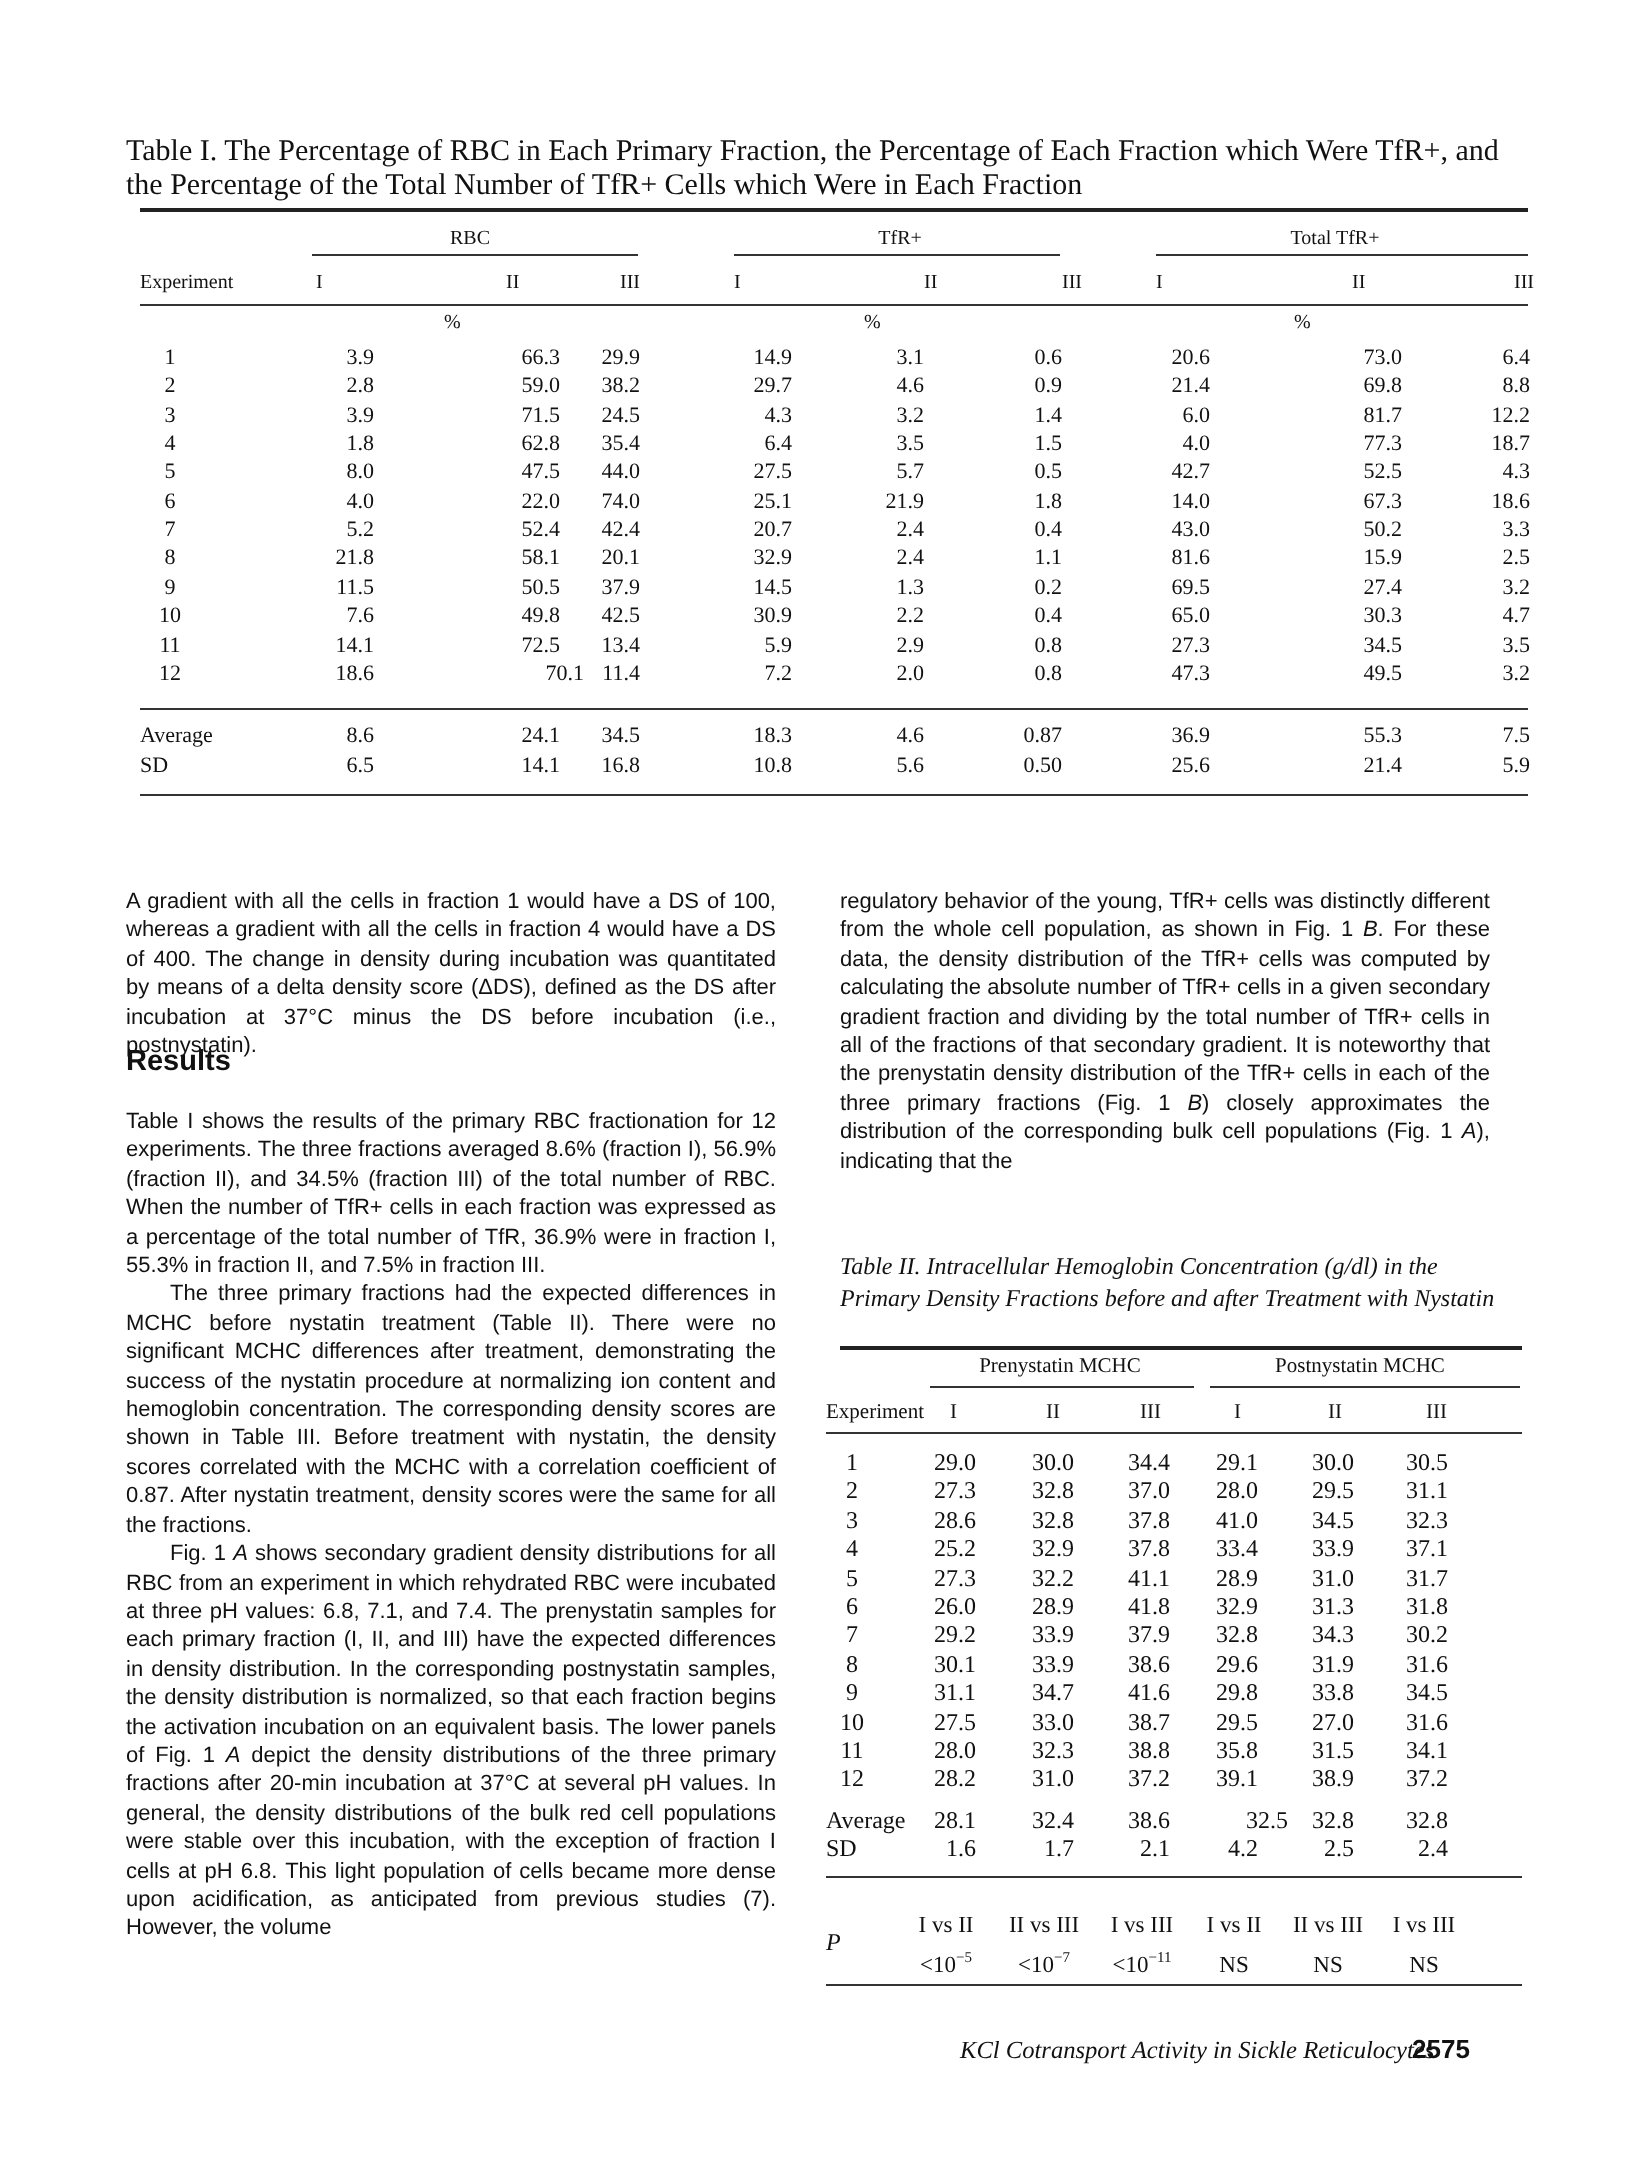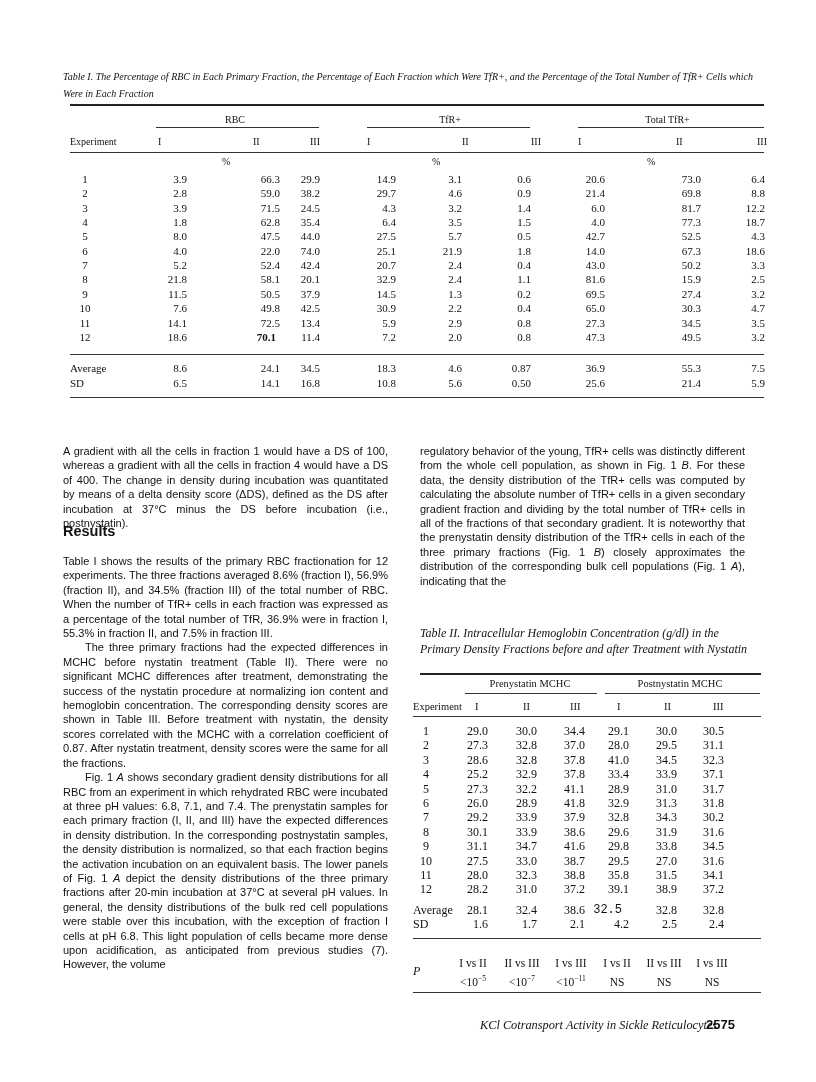--- a/index.html
+++ b/index.html
@@ -1,20 +1,20 @@
 <!DOCTYPE html>
 <html><head>
 <meta charset="utf-8">
 <style>
   html, body { margin: 0; padding: 0; background: #ffffff; }
   body { width: 816px; height: 1082px; position: relative; overflow: hidden; color: #111; font-family: "Liberation Serif", serif; }
   .abs { position: absolute; }
 
   
-  #t1-caption { left: 63px; top: 68px; width: 700px; font-style: italic; font-size: 10px; line-height: 17px; }
+  #t1-caption { left: 63px; top: 68px; width: 700px; font-size: 15px; line-height: 17px; }
   .rule { position: absolute; height: 0; border-top: 1.2px solid #333; }
   .rule.thick { border-top: 2px solid #222; }
   .grp-head { position: absolute; font-size: 10px; text-align: center; }
   .subhead { position: absolute; font-size: 10px; }
   .num { position: absolute; text-align: right; font-size: 11px; }
   .lbl { position: absolute; font-size: 11px; }
 
   
   .para { position: absolute; width: 325px; font-size: 11px; line-height: 14.4px; text-align: justify; font-family: Liberation Sans, sans-serif; }
   .para p { margin: 0; }
@@ -190,21 +190,21 @@
         <div class="num" style="left:356px; width:40px; top:316.5px;">5.9</div>
         <div class="num" style="left:422px; width:40px; top:316.5px;">2.9</div>
         <div class="num" style="left:491px; width:40px; top:316.5px;">0.8</div>
         <div class="num" style="left:565px; width:40px; top:316.5px;">27.3</div>
         <div class="num" style="left:661px; width:40px; top:316.5px;">34.5</div>
         <div class="num" style="left:725px; width:40px; top:316.5px;">3.5</div>
       </div>
       <div class="" style="position:absolute; left:0; top:0;">
         <div class="num" style="left:70px; width:30px; top:330.85px; text-align:center;">12</div>
         <div class="num" style="left:147px; width:40px; top:330.85px;">18.6</div>
-        <div class="num" style="left:236px; width:40px; top:330.85px;font-weight:bold;">70.1</div>
+        <div class="num" style="left:252px; width:40px; top:330.85px;">70.1</div>
         <div class="num" style="left:280px; width:40px; top:330.85px;">11.4</div>
         <div class="num" style="left:356px; width:40px; top:330.85px;">7.2</div>
         <div class="num" style="left:422px; width:40px; top:330.85px;">2.0</div>
         <div class="num" style="left:491px; width:40px; top:330.85px;">0.8</div>
         <div class="num" style="left:565px; width:40px; top:330.85px;">47.3</div>
         <div class="num" style="left:661px; width:40px; top:330.85px;">49.5</div>
         <div class="num" style="left:725px; width:40px; top:330.85px;">3.2</div>
       </div>
     </div>
   <div class="rule" style="left:70px; top:354px; width:694px;"></div>
@@ -377,21 +377,21 @@
         <div class="n2" style="left:641px; width:36px; top:882.4px;">38.9</div>
         <div class="n2" style="left:688px; width:36px; top:882.4px;">37.2</div>
       </div>
     </div>
   <div id="t2-summary">
       <div class="" style="position:absolute; left:0; top:0;">
         <div class="n2" style="left:413px; top:903px; text-align:left;">Average</div>
         <div class="n2" style="left:452px; width:36px; top:903px;">28.1</div>
         <div class="n2" style="left:501px; width:36px; top:903px;">32.4</div>
         <div class="n2" style="left:549px; width:36px; top:903px;">38.6</div>
-        <div class="n2" style="left:586px; width:36px; top:903px;font-family:Liberation Mono, monospace;">32.5</div>
+        <div class="n2" style="left:608px; width:36px; top:903px;">32.5</div>
         <div class="n2" style="left:641px; width:36px; top:903px;">32.8</div>
         <div class="n2" style="left:688px; width:36px; top:903px;">32.8</div>
       </div>
       <div class="" style="position:absolute; left:0; top:0;">
         <div class="n2" style="left:413px; top:917.4px; text-align:left;">SD</div>
         <div class="n2" style="left:452px; width:36px; top:917.4px;">1.6</div>
         <div class="n2" style="left:501px; width:36px; top:917.4px;">1.7</div>
         <div class="n2" style="left:549px; width:36px; top:917.4px;">2.1</div>
         <div class="n2" style="left:593px; width:36px; top:917.4px;">4.2</div>
         <div class="n2" style="left:641px; width:36px; top:917.4px;">2.5</div>

